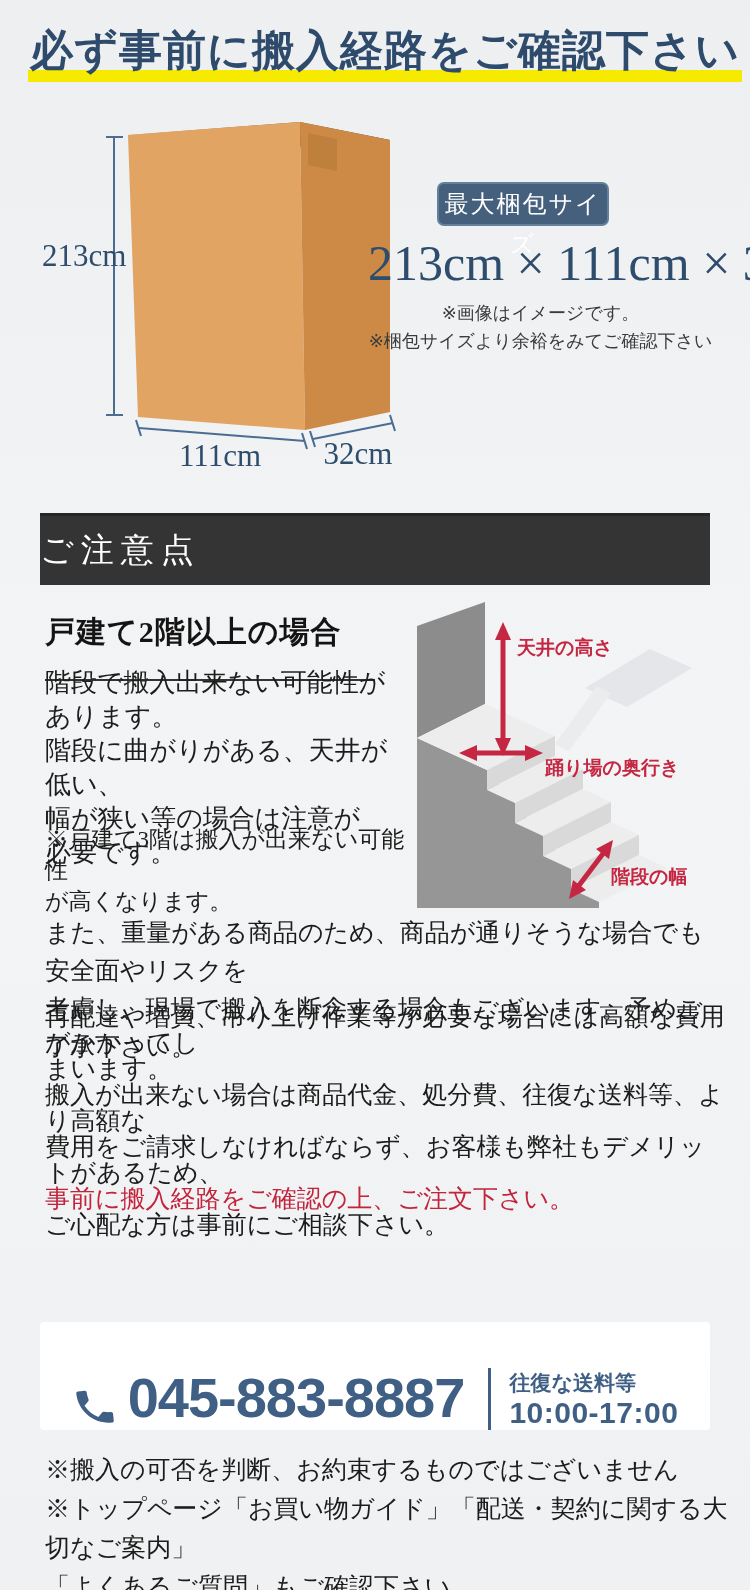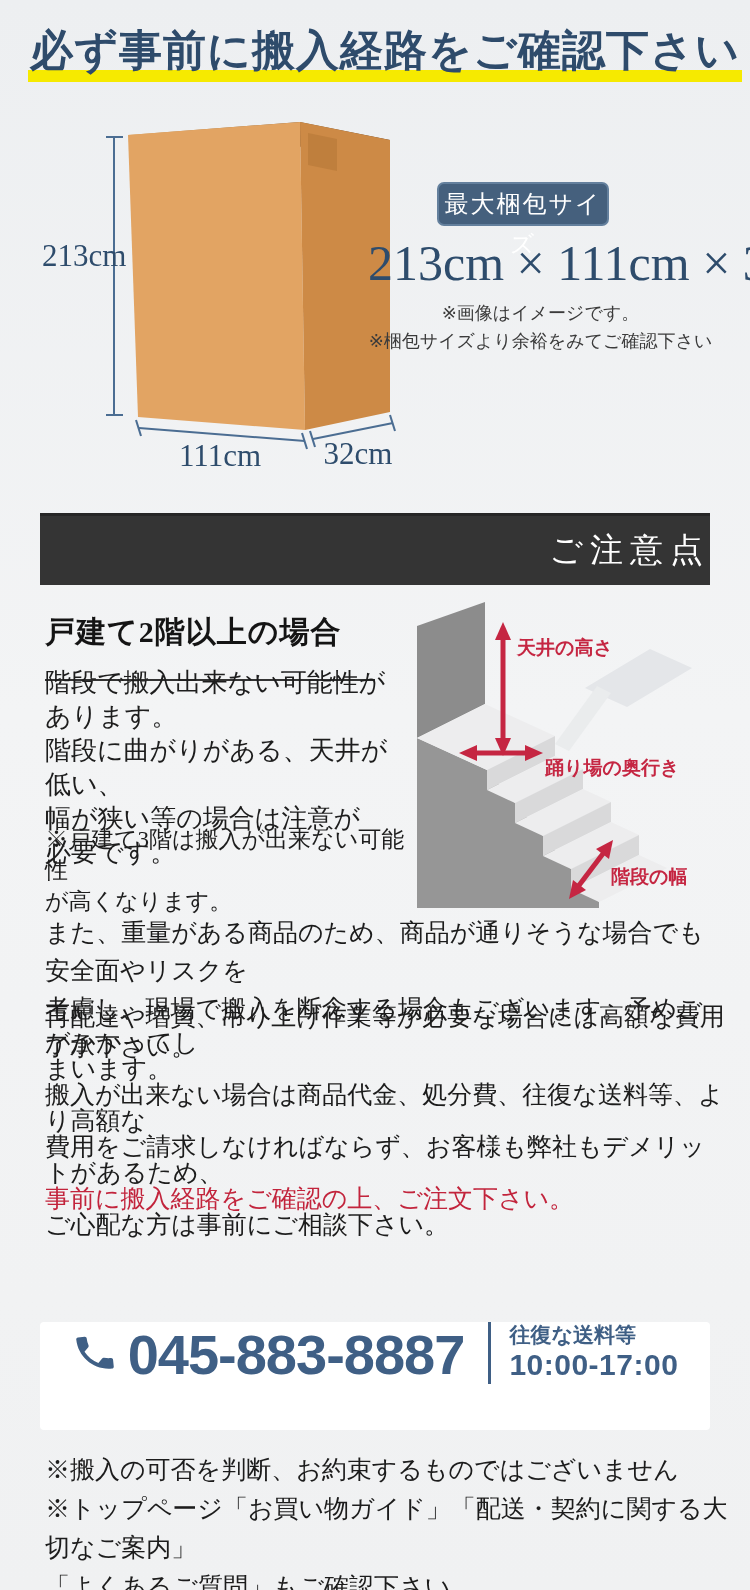--- a/index.html
+++ b/index.html
@@ -29,21 +29,21 @@
     font-size:50px; color:#2e4c6c; letter-spacing:0px; white-space:nowrap; }
   .pkg-note { position:absolute; width:345px; left:368px; text-align:center;
     font-family:"Liberation Sans","DejaVu Sans",sans-serif; font-size:18px; color:#3b3b3b; font-weight:500; }
   .pkg-note.n1 { top:301px; }
   .pkg-note.n2 { top:329px; }
 
   
   .banner {
     position:absolute; left:40px; top:513px; width:670px; height:72px;
     background:#343434; border-top:3px solid #262626;
-    color:#fff; font-size:33px; letter-spacing:7px; text-align:right; line-height:68px;padding-left:40px;
+    color:#fff; font-size:33px; letter-spacing:7px; text-align:left; line-height:68px;
   }
 
   
   .sec-heading {
     position:absolute; left:45px; top:612px; width:330px;
     font-size:30px; font-weight:700; color:#141414; letter-spacing:1px;
     border-bottom:2px solid #333; padding-bottom:26px;
   }
   .body-lines { position:absolute; left:45px; top:666px; width:350px;
     font-size:26px; color:#1d1d1d; line-height:34px; }
@@ -58,21 +58,21 @@
   .para { position:absolute; left:45px; width:680px; font-size:25px; color:#1c1c1c; }
   .pA { top:914px; line-height:38px; }
   .pB { top:1004px; line-height:26px; }
   .pC { top:1226px; line-height:38px; }
   .red { color:#c2243c; }
 
   
   .phone-card {
     position:absolute; left:40px; top:1322px; width:670px; height:108px;
     background:#ffffff; border-radius:4px;
-    display:flex; align-items:flex-start; justify-content:center;
+    display:flex; align-items:flex-end; justify-content:center;
   }
   .phone-icon-wrap { width:46px; height:46px; margin-right:10px; margin-top:8px; }
   .phone-number {
     font-family:"Liberation Sans","DejaVu Sans",sans-serif;
     font-size:56px; font-weight:700; color:#3f5f85; letter-spacing:-1px; white-space:nowrap;
   }
   .phone-divider { width:3px; height:62px; background:#3f5f85; margin:0 18px 0 24px; }
   .hours { font-family:"Liberation Sans","DejaVu Sans",sans-serif; color:#3f5f85; font-weight:700; }
   .hours .h1 { font-size:21px; line-height:26px; }
   .hours .h2 { font-size:30px; line-height:34px; letter-spacing:0.5px; }

